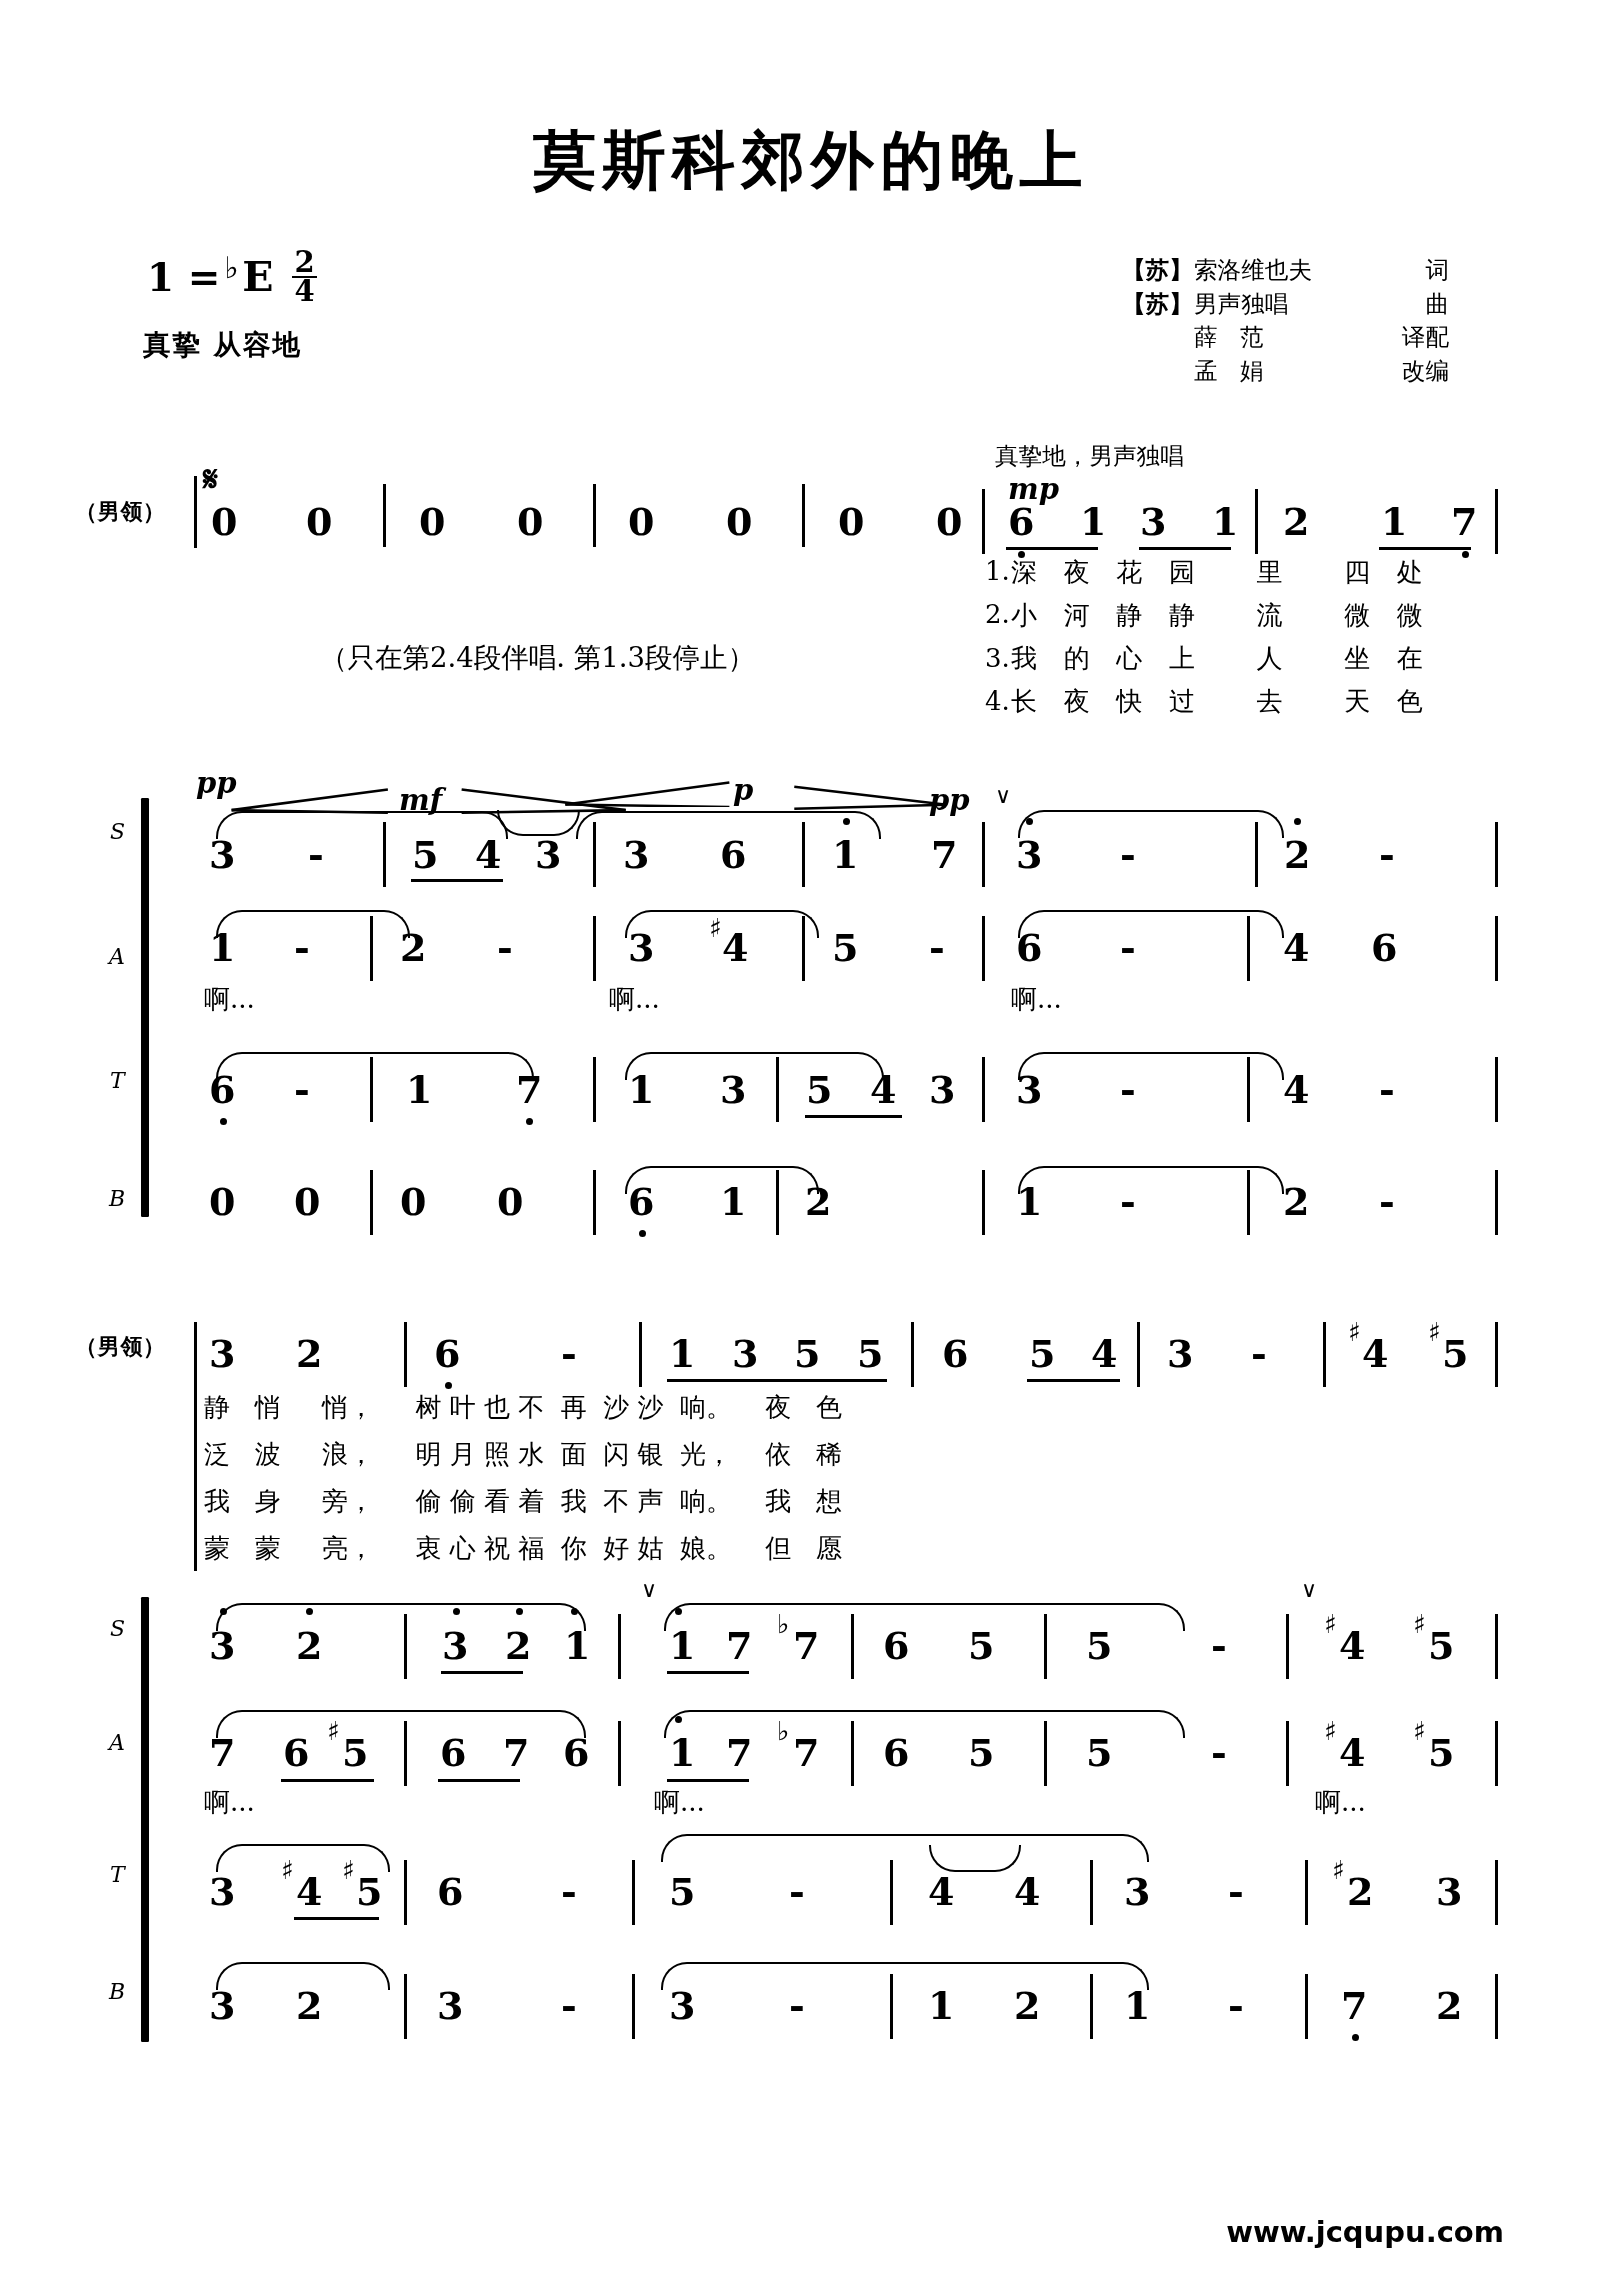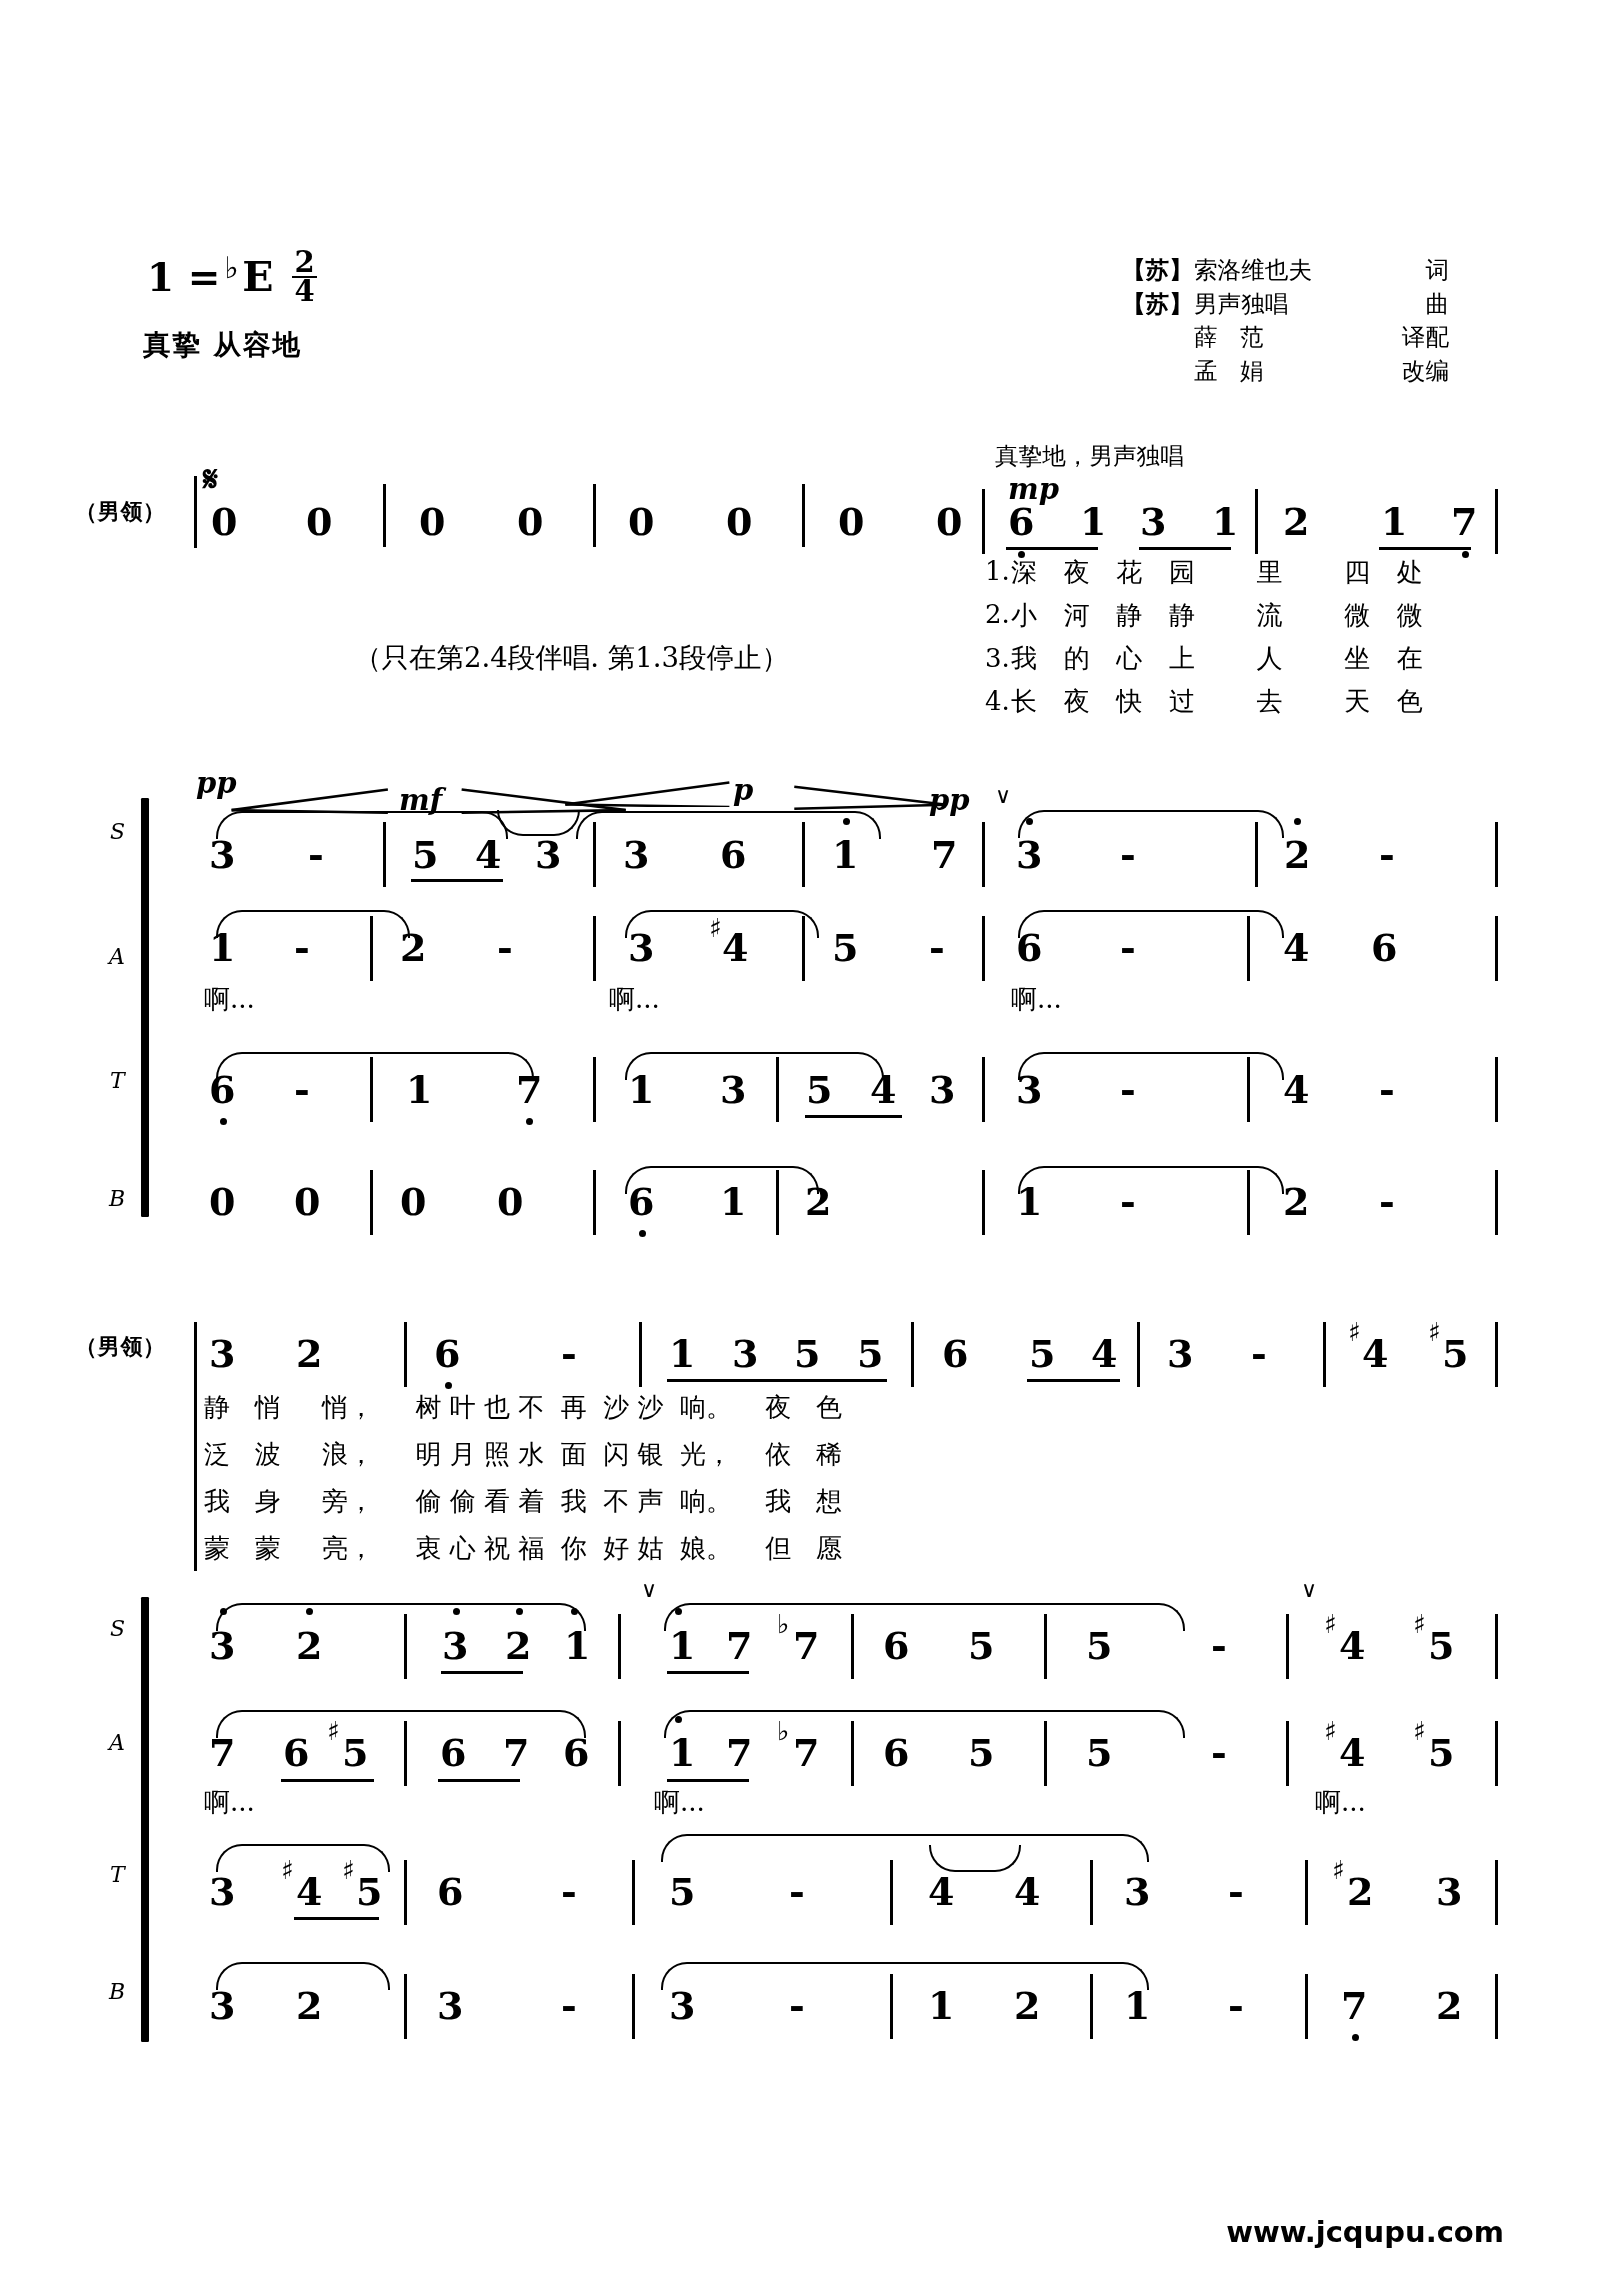--- a/index.html
+++ b/index.html
@@ -51,20 +51,21 @@
   .hp{position:absolute;}
   .sysbrk{position:absolute;left:141px;width:7.9px;background:#000;border-radius:1.3px;}
   .footer{position:absolute;left:0;right:0;top:2159px;text-align:center;font-size:25px;letter-spacing:3.9px;}
   .site{position:absolute;right:118px;top:2215px;font-size:29px;font-weight:700;font-family:"DejaVu Sans","Liberation Sans",sans-serif;}
 </style>
 </head>
 <body>
 
 <div class="pg">
 
+  <div class="title">莫斯科郊外的晚上</div>
 
   <div class="keybox">
     <span>1 =</span>
     <span class="flat">♭</span>
     <span class="kletter">E</span>
     <span class="meter">
       <span class="num">2</span>
       <span>4</span>
     </span>
   </div>
@@ -117,21 +118,21 @@
 
     <div class="lyr" style="left:985px;top:556px;">1.</div>
     <div class="lyr" style="left:1011px;top:555px;letter-spacing:9.2px;">深 夜 花 园   里   四 处</div>
     <div class="lyr" style="left:985px;top:599px;">2.</div>
     <div class="lyr" style="left:1011px;top:598px;letter-spacing:9.2px;">小 河 静 静   流   微 微</div>
     <div class="lyr" style="left:985px;top:643px;">3.</div>
     <div class="lyr" style="left:1011px;top:641px;letter-spacing:9.2px;">我 的 心 上   人   坐 在</div>
     <div class="lyr" style="left:985px;top:686px;">4.</div>
     <div class="lyr" style="left:1011px;top:684px;letter-spacing:9.2px;">长 夜 快 过   去   天 色</div>
 
-    <div class="big" style="left:354px;top:640px;font-size:27.5px;">（只在第2.4段伴唱. 第1.3段停止）</div>
+    <div class="big" style="left:320px;top:640px;font-size:27.5px;">（只在第2.4段伴唱. 第1.3段停止）</div>
 
     <div class="sysbrk" style="top:798px;height:419px;"></div>
 
     <div class="lbl" style="left:110px;top:819px;">S</div>
     <div class="dyn" style="left:196px;top:766px;">pp</div>
     <div class="dyn" style="left:399px;top:783px;">mf</div>
     <div class="dyn" style="left:733px;top:773px;">p</div>
     <div class="dyn" style="left:929px;top:783px;">pp</div>
 
     <svg class="hp" style="left:229px;top:783px;" width="164" height="31" viewBox="0 0 250 48">

